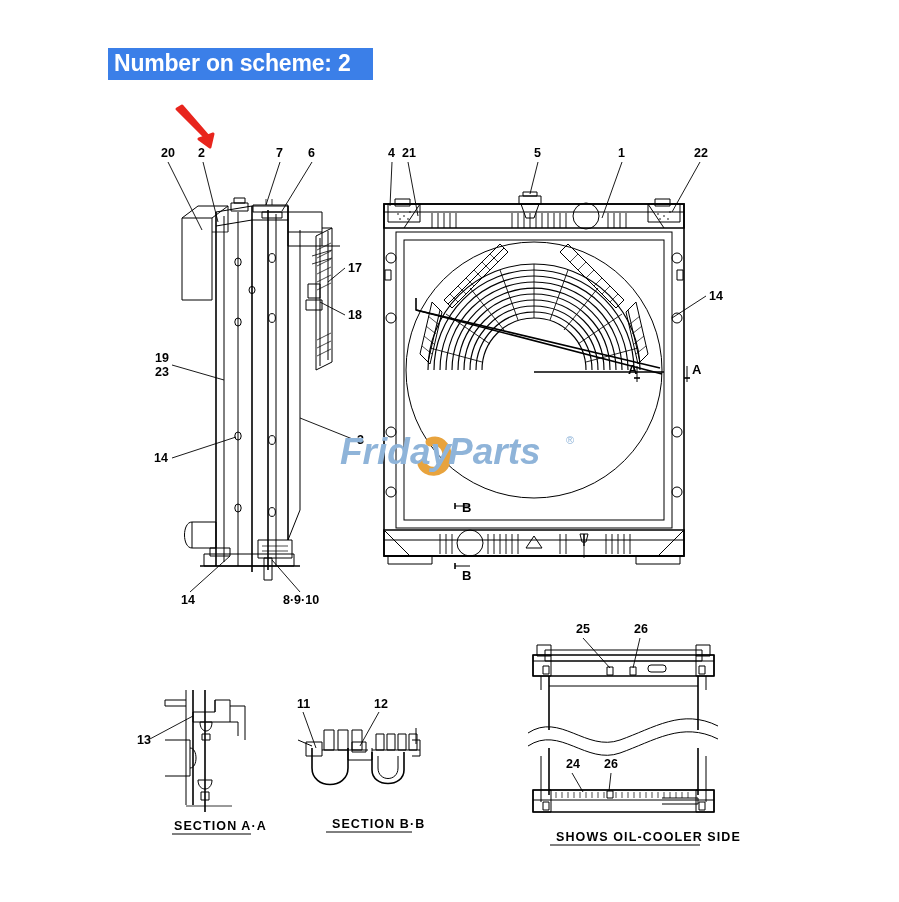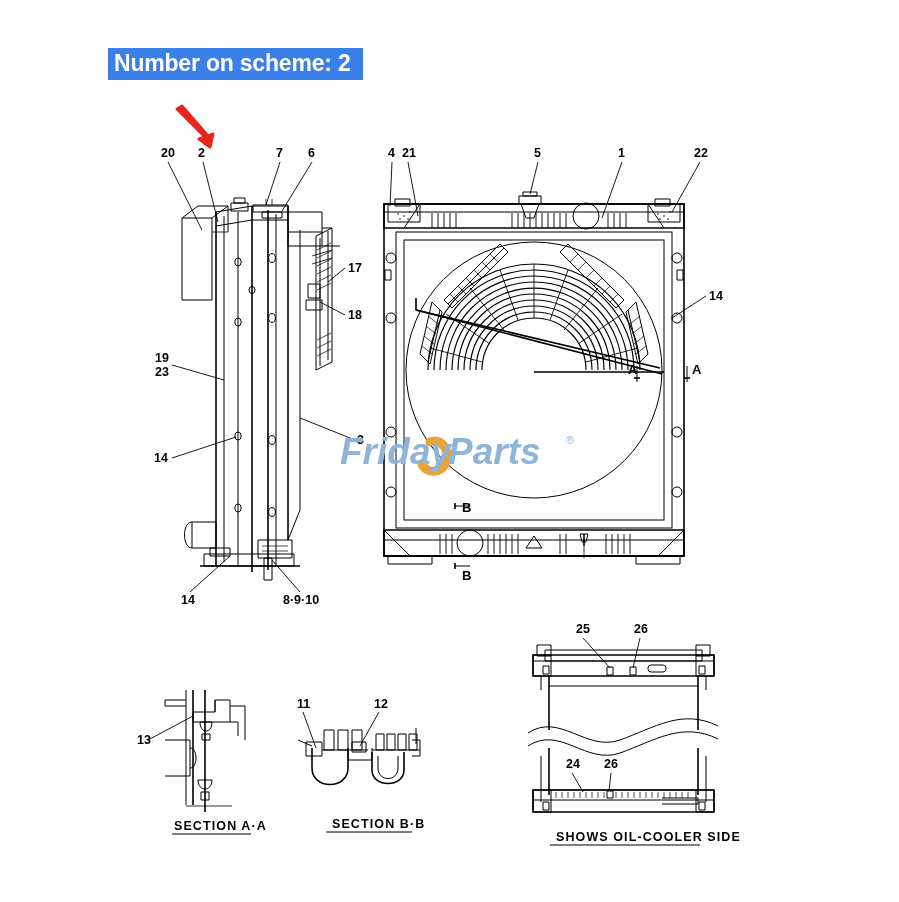--- a/index.html
+++ b/index.html
@@ -4,21 +4,21 @@
 <style>
   html,body{margin:0;padding:0;background:#ffffff;}
   body{width:899px;height:902px;position:relative;overflow:hidden;
        font-family:"Liberation Sans",sans-serif;color:#000;}
 
   #stage{position:absolute;left:0;top:0;width:899px;height:902px;background:#fff;}
 
   
   #header-highlight{
     position:absolute;left:108px;top:48px;
-    padding:2px 12px 4px 6px;
+    padding:2px 22px 4px 6px;
     background:#3b7fe8;
     font-size:23px;font-weight:bold;color:#ffffff;
     letter-spacing:-0.2px;white-space:nowrap;line-height:1.15;
   }
 
   
   #watermark{
     position:absolute;left:338px;top:424px;width:250px;height:56px;
     pointer-events:none;
   }

